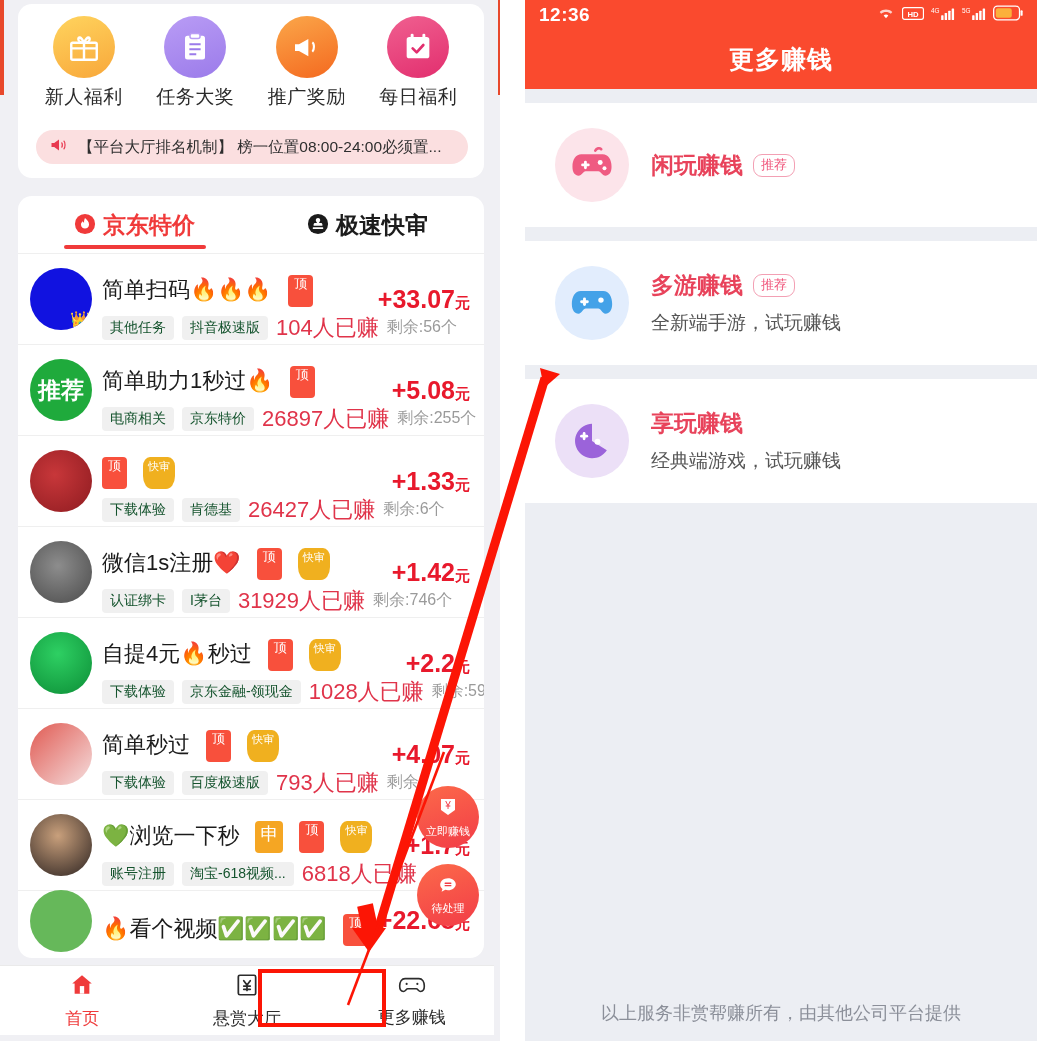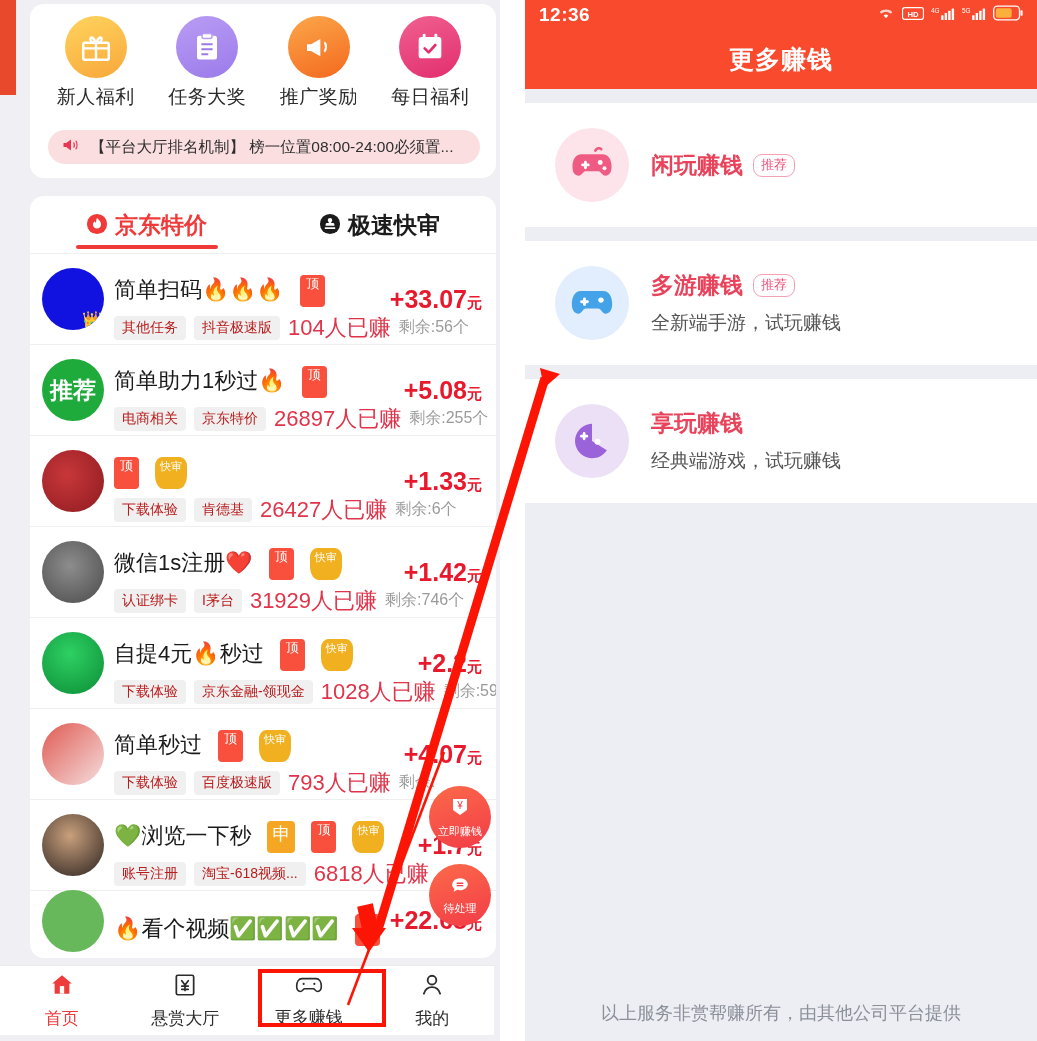--- a/index.html
+++ b/index.html
@@ -14,21 +14,21 @@
   
   #left-phone {
     position: absolute; left: 0; top: 0; width: 500px; height: 1041px;
     background: #f0f0f4; overflow: hidden;
   }
   #left-red-bg {
     position: absolute; left: 0; top: 0; width: 500px; height: 95px;
     background: #e8482b;
   }
   #left-scroll {
-    position: absolute; left: 16px; top: 0; width: 494px; height: 965px;
+    position: absolute; left: 4px; top: 0; width: 494px; height: 965px;
     background: #f0f0f4;
   }
   #promo-card {
     position: absolute; left: 14px; top: 4px; width: 466px; height: 174px;
     background:#fff; border-radius: 14px;
   }
   #quick-entries {
     display: flex; padding: 12px 10px 0 10px; justify-content: space-around;
   }
   .qe { width: 108px; text-align: center; }
@@ -90,21 +90,21 @@
     padding: 3px 5px 5px 5px; flex: none;
     border-radius: 7px 7px 9px 9px / 9px 9px 13px 13px;
     position: relative;
   }
   .badge-orange-sq {
     background: #f5a623; color:#fff; font-size: 18px; border-radius: 4px;
     padding: 1px 5px; flex:none;
   }
   .task-sub-line { display: flex; align-items: center; gap: 8px; margin-top: 6px; }
   .chip {
-    background: #f0f0f0; color: #b91c1c; font-size: 14px;
+    background: #f0f0f0; color: #14532d; font-size: 14px;
     padding: 3px 8px; border-radius: 4px; white-space: nowrap;
   }
   .earned { font-size: 22px; color: #e0344a; white-space: nowrap; }
   .remain { font-size: 16px; color: #9a9a9a; white-space: nowrap; }
   .task-price {
     font-size: 25px; font-weight: bold; color: #e8192c; white-space: nowrap;
     flex: none; margin-left: 6px;
   }
   .task-price .yuan { font-size: 15px; color: #e8192c; font-weight: bold; }
 
@@ -473,29 +473,20 @@
       <div class="nav-item">
         <span>
           <svg width="30" height="24" viewBox="0 0 28 20" fill="none" stroke="#2c2c2c" stroke-width="1.5">
             <path d="M7.5 4h13c3 0 5 3 5 7s-1.5 5-3.5 5-2.5-2.5-4-2.5h-8c-1.5 0-2 2.5-4 2.5S2.5 15 2.5 11 4.5 4 7.5 4z"></path>
             <circle cx="9" cy="9" r="1" fill="#2c2c2c" stroke="none"></circle>
             <circle cx="19" cy="9" r="1" fill="#2c2c2c" stroke="none"></circle>
           </svg>
         </span>
         <span class="nav-label">更多赚钱</span>
       </div>
-      <div class="nav-item">
-        <span>
-          <svg width="26" height="26" viewBox="0 0 24 24" fill="none" stroke="#2c2c2c" stroke-width="1.7">
-            <circle cx="12" cy="7.5" r="4"></circle>
-            <path d="M4.5 20c1.2-4 4-6 7.5-6s6.3 2 7.5 6" stroke-linecap="round"></path>
-          </svg>
-        </span>
-        <span class="nav-label">我的</span>
-      </div>
     </div>
     <div id="nav-highlight-box"></div>
   </div>
 
   <div id="right-phone">
     <div id="status-bar">
       <span id="status-time">12:36</span>
       <span id="status-right">
         <span>
           <svg width="18" height="14" viewBox="0 0 20 15" fill="#fff">

